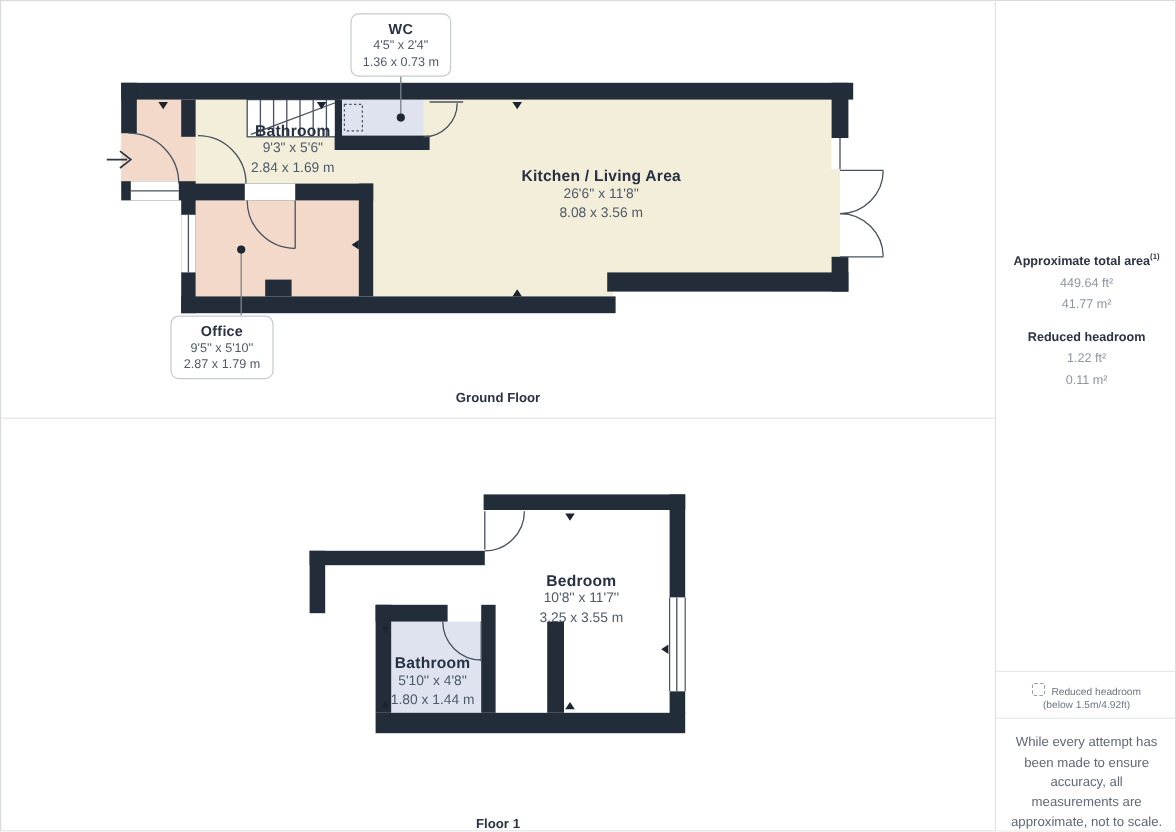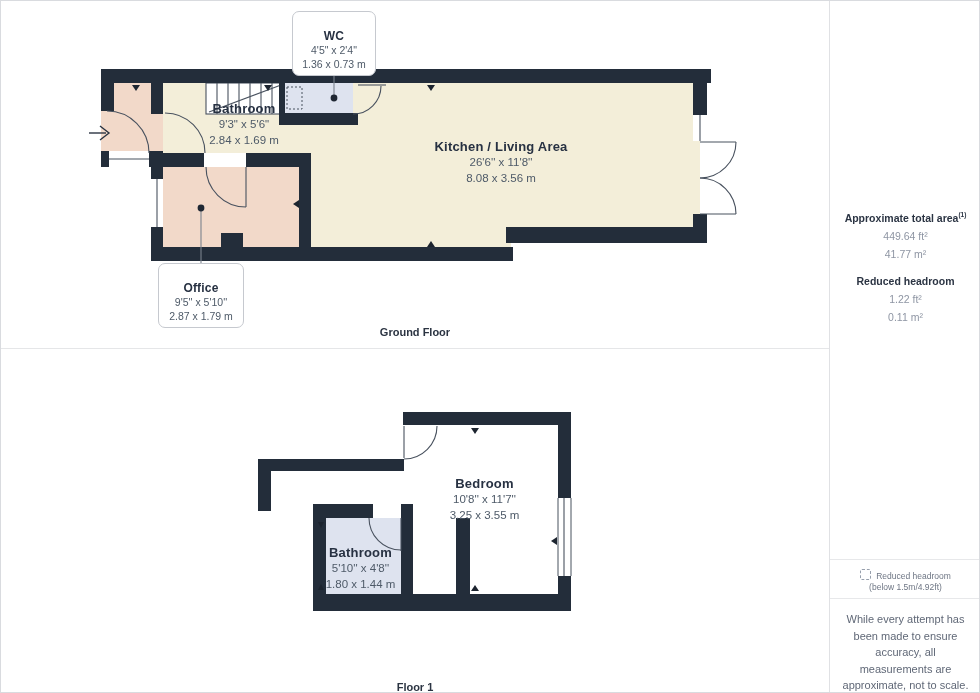--- a/index.html
+++ b/index.html
@@ -2,21 +2,21 @@
 <html><head>
 <meta charset="utf-8">
 <style>
   html,body{margin:0;padding:0;background:#ffffff;font-family:"Liberation Sans",sans-serif;}
   .page{position:relative;width:980px;height:693px;background:#fff;border:1px solid #d9dbdf;box-sizing:border-box;overflow:hidden;}
   .main{position:absolute;left:0;top:0;width:828px;height:693px;}
   .plan-svg{position:absolute;left:0;}
   .room-label{position:absolute;text-align:center;pointer-events:none;}
   .room-name{font-size:13px;font-weight:700;color:#273142;letter-spacing:.2px;}
   .room-dim{font-size:11.5px;color:#4e5a68;line-height:1.32;margin-top:1px;}
-  .callout{position:absolute;background:#fff;border:1px solid #c6c9cf;border-radius:7px;text-align:center;padding:17px 3px 4px;box-sizing:border-box;}
+  .callout{position:absolute;background:#fff;border:1px solid #c6c9cf;border-radius:7px;text-align:center;padding:5px 3px 4px;box-sizing:border-box;}
   .callout .room-name{font-size:12px;}
   .callout .room-dim{font-size:10.5px;line-height:1.25;}
   .section-label{position:absolute;left:0;width:828px;text-align:center;font-size:11px;font-weight:600;color:#2b3442;}
   .main-divider{position:absolute;left:0;top:347px;width:828px;border-top:1px solid #e5e6e8;}
   .sidebar{position:absolute;left:828px;top:0;width:152px;height:693px;border-left:1px solid #e0e1e4;box-sizing:border-box;background:#fff;}
   .sb-block{position:absolute;left:0;width:100%;text-align:center;}
   .sb-title{font-size:10.5px;font-weight:700;color:#2b3443;}
   .sb-title sup{font-size:6.5px;}
   .sb-val{font-size:10.5px;color:#8e95a3;margin-top:6px;}
   .sb-note{position:absolute;left:0;width:100%;border-top:1px solid #e7e8ea;box-sizing:border-box;text-align:center;color:#6e7684;}
@@ -153,21 +153,21 @@
         <polygon points="317,589 323,589 320,583"></polygon>
       </g>
     </svg>
 
     <div class="callout" style="left:291px;top:10px;width:84px;">
       <div class="room-name">WC</div>
       <div class="room-dim">4'5" x 2'4"</div>
       <div class="room-dim">1.36 x 0.73 m</div>
     </div>
 
-    <div class="callout" style="left:157px;top:262px;width:86px;">
+    <div class="callout" style="left:141px;top:262px;width:86px;">
       <div class="room-name">Office</div>
       <div class="room-dim">9'5'' x 5'10''</div>
       <div class="room-dim">2.87 x 1.79 m</div>
     </div>
 
     <div class="room-label" style="left:173px;top:100px;width:140px;">
       <div class="room-name">Bathroom</div>
       <div class="room-dim">9'3" x 5'6"</div>
       <div class="room-dim">2.84 x 1.69 m</div>
     </div>

